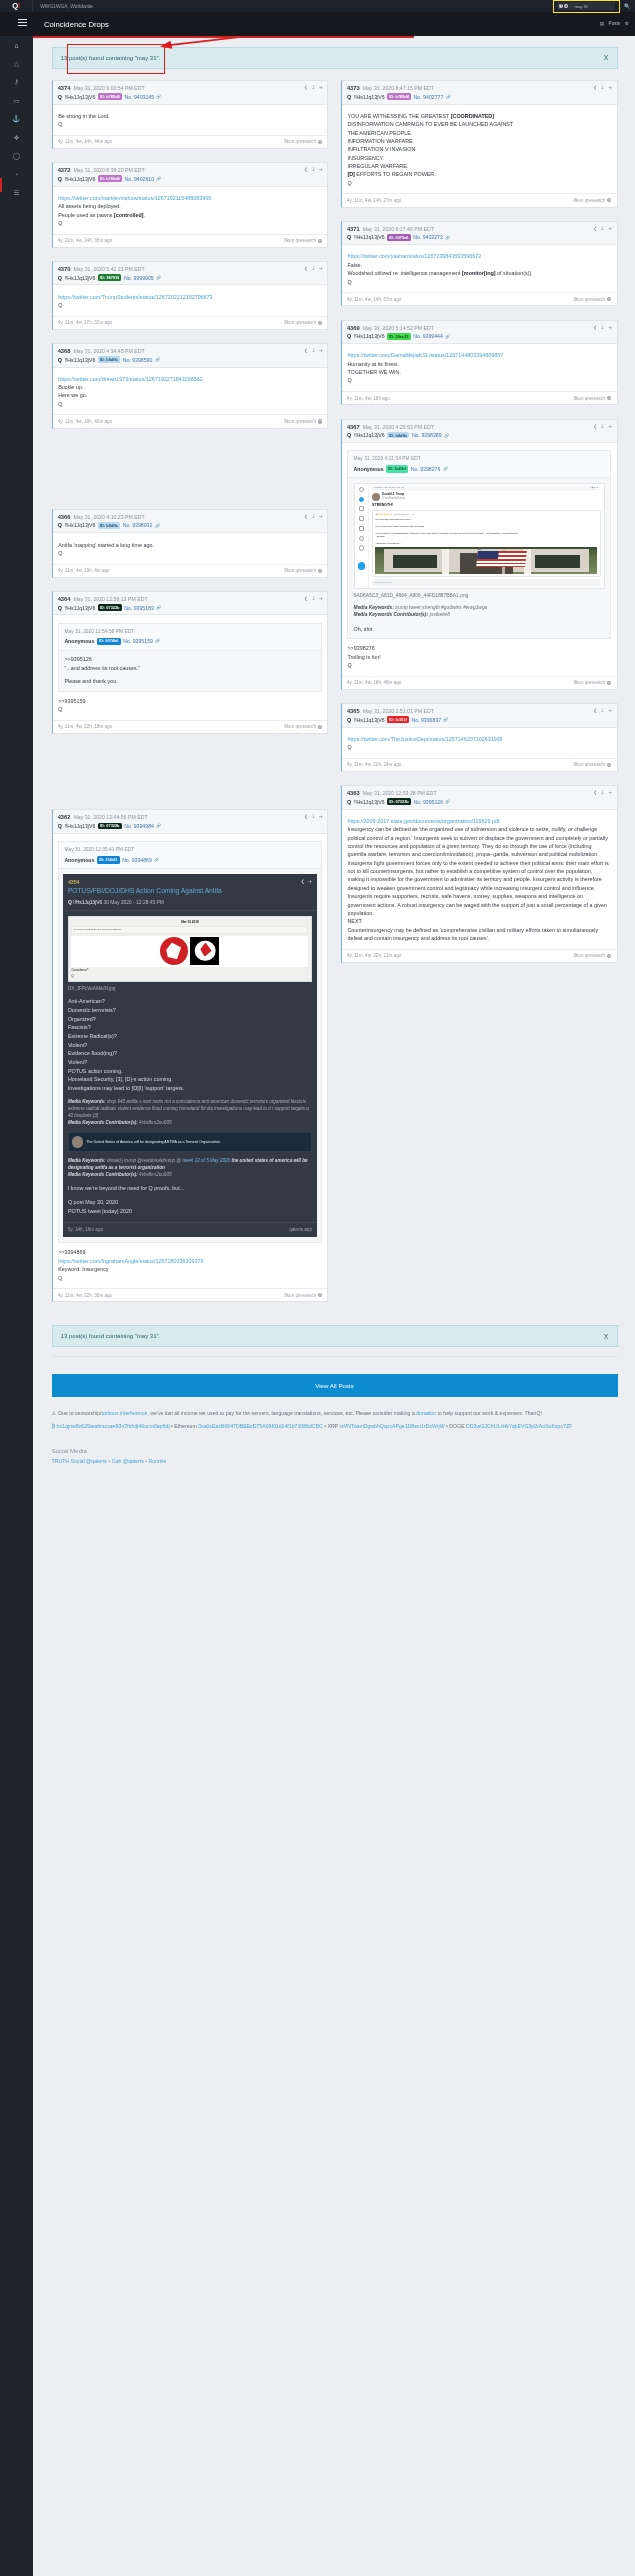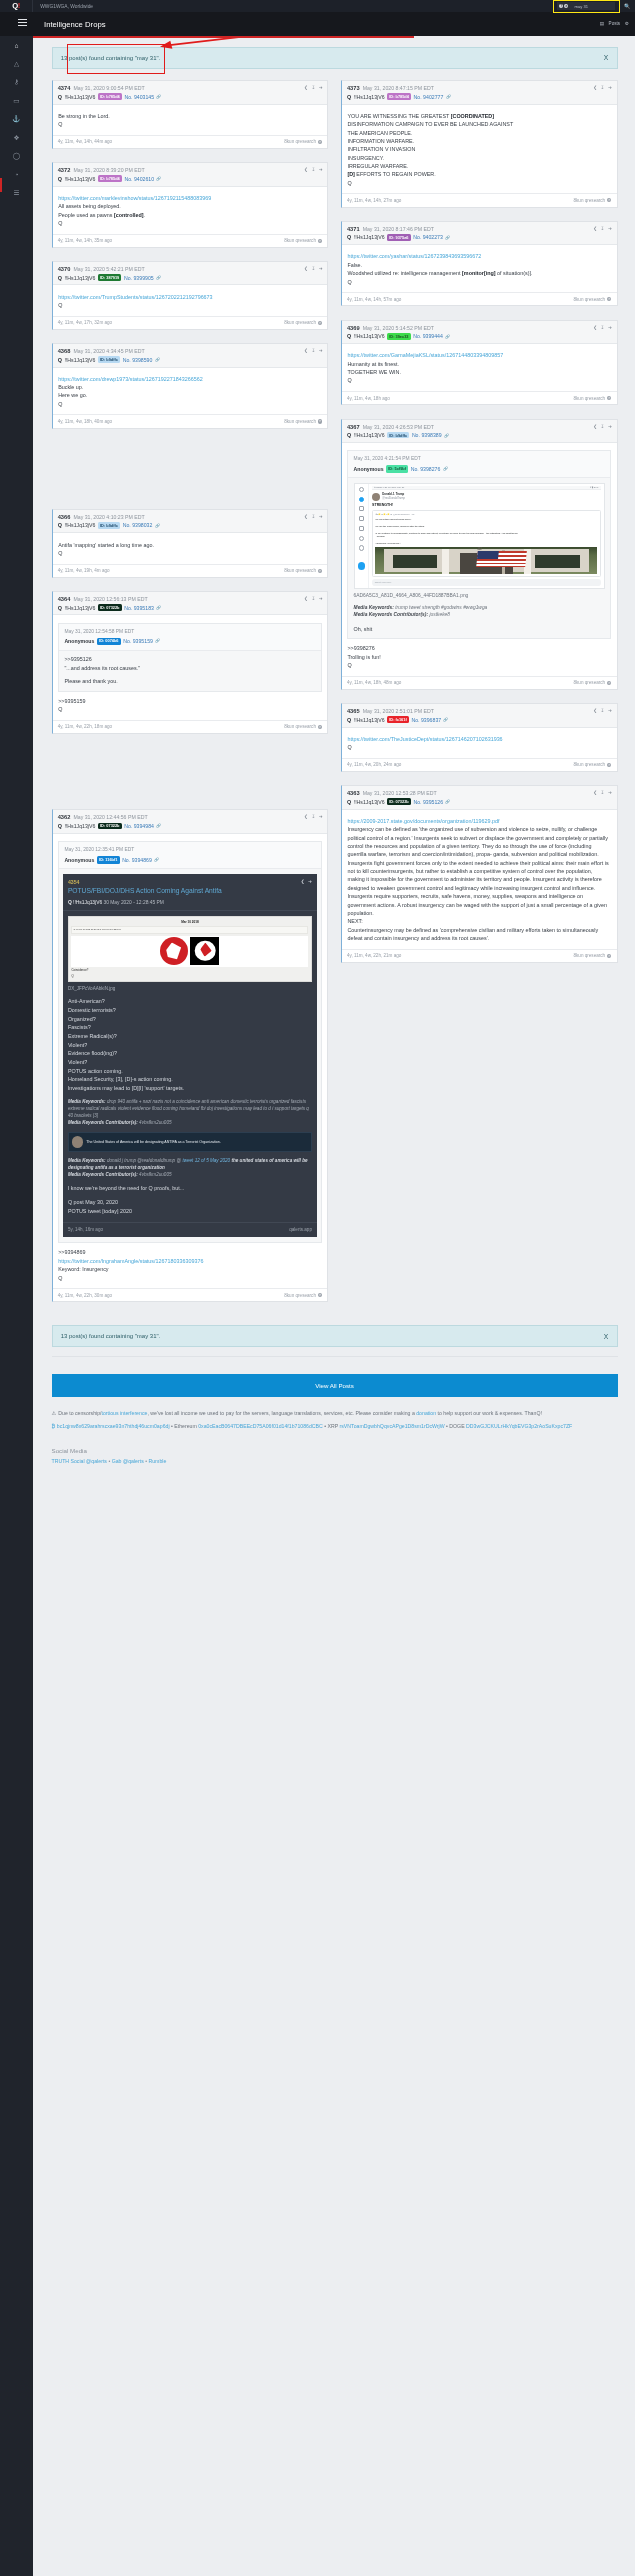--- a/index.html
+++ b/index.html
@@ -196,21 +196,21 @@
     <div class="search-icon-top">🔍</div>
   </div>
 </div>
 
 <div class="subheader">
   <div class="hamburger">
       <i></i>
       <i></i>
       <i></i>
     </div>
-  <div class="page-title">Intelligence Drops</div>
+  <div class="page-title">Coincidence Drops</div>
   <div class="subheader-right">
     <span>▤</span>
     <span>Posts</span>
     <span>⚙</span>
   </div>
 </div>
 
 <div class="rail">
   <div class="rail-accent"></div>
   <div class="rail-item active">

